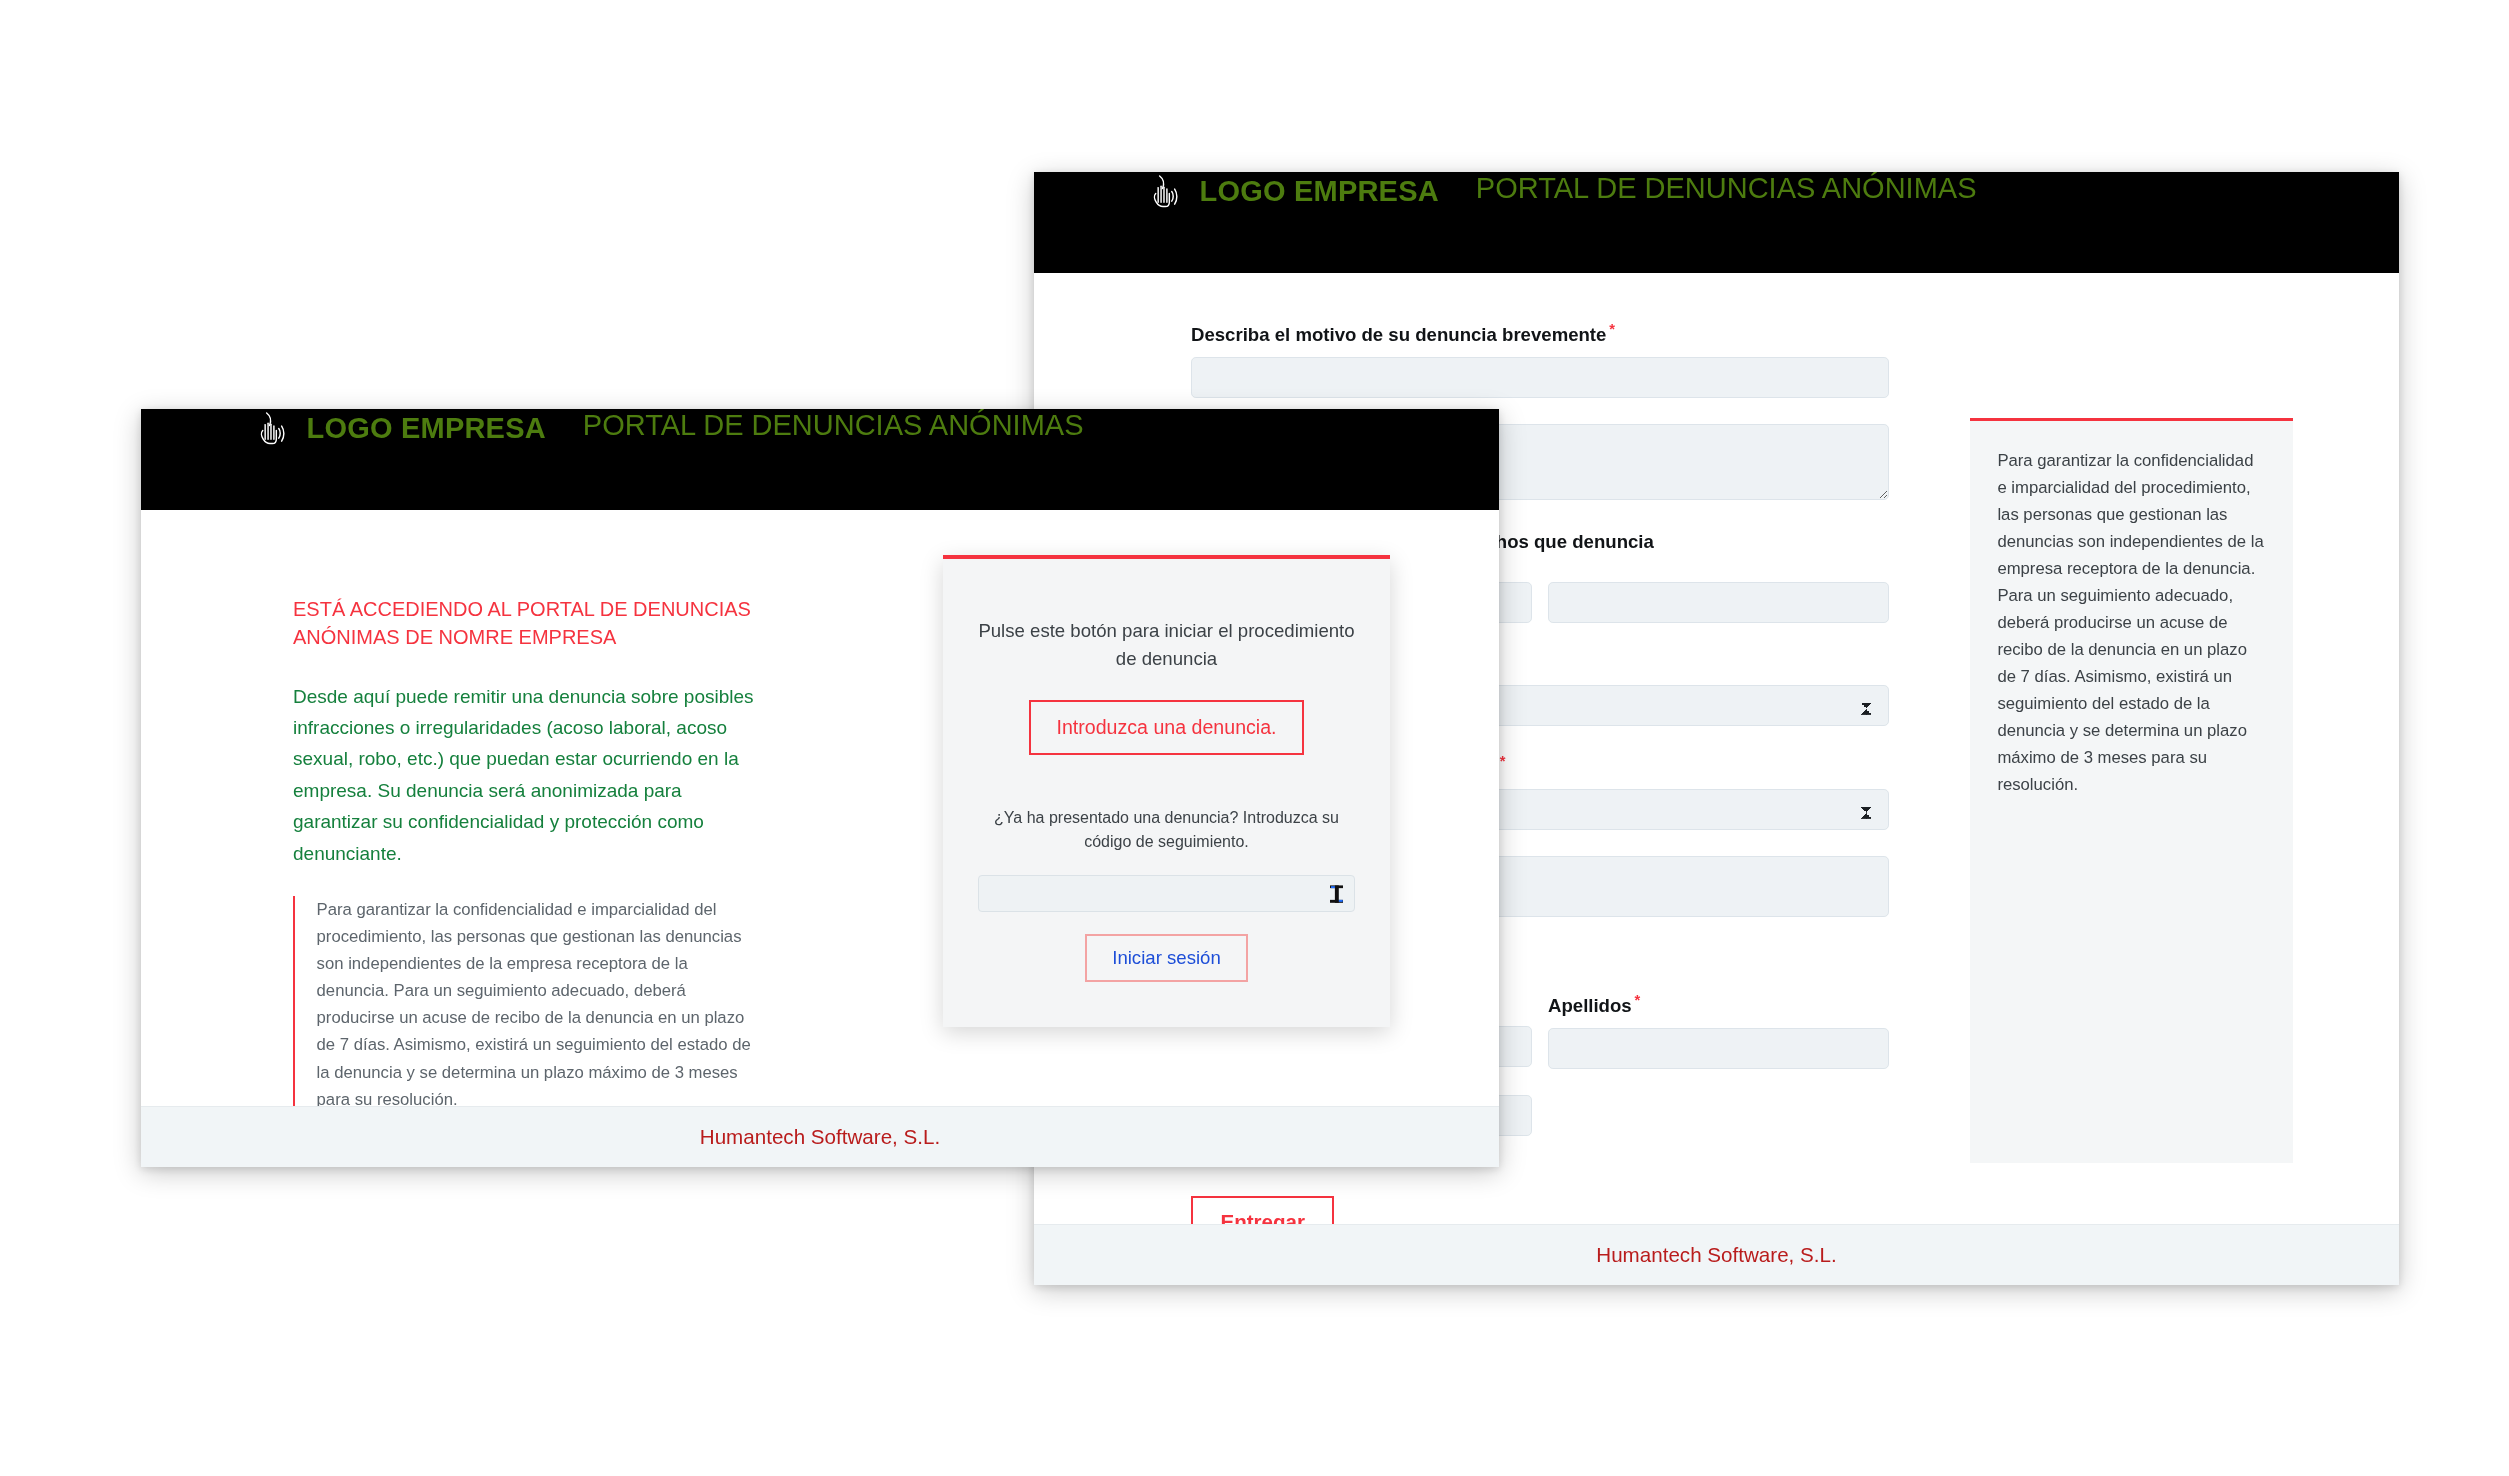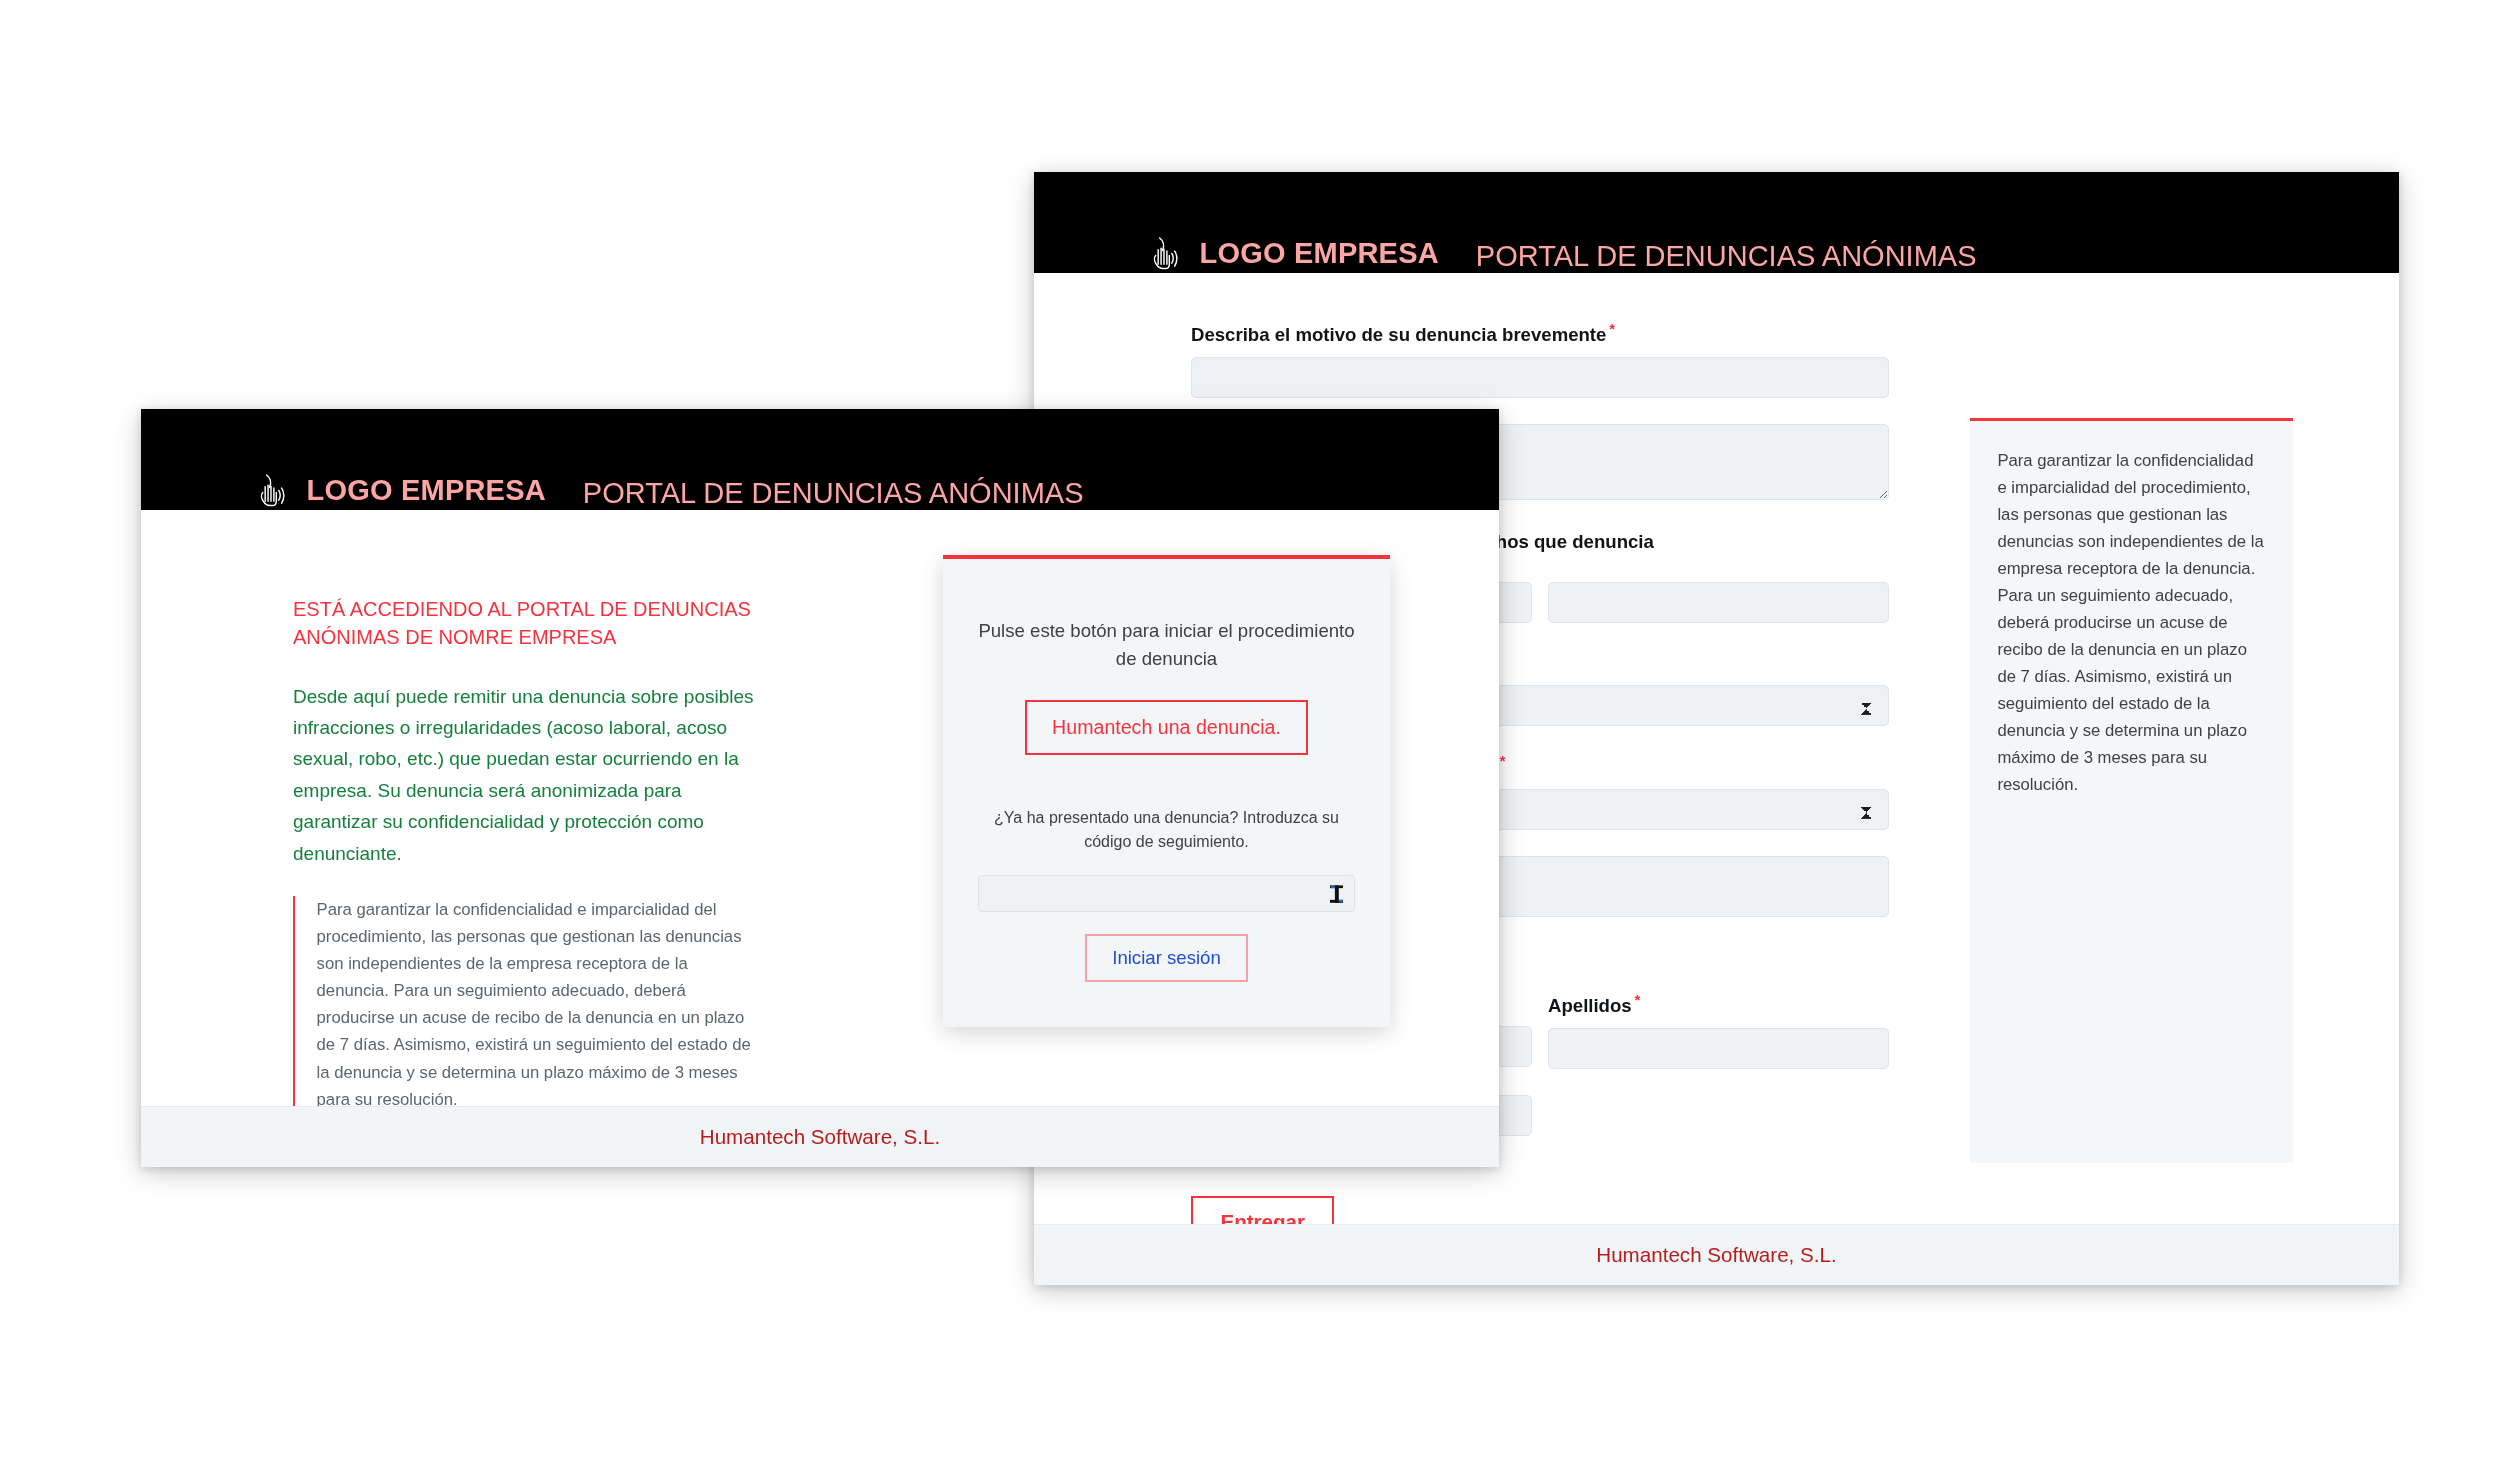--- a/index.html
+++ b/index.html
@@ -18,23 +18,23 @@
 
   
   .window {
     position: absolute;
     background: #ffffff;
     box-shadow: 0 5.9px 25.5px rgba(0,0,0,0.22), 0 2px 7.8px rgba(0,0,0,0.12);
     overflow: hidden;
   }
   .topbar {
     background: #000000;
-    color: #fca5a5;
+    color: #4d7c0f;
     display: flex;
-    align-items: flex-end;
+    align-items: flex-start;
     box-sizing: border-box;
   }
   .brand {
     display: flex;
     align-items: center;
   }
   .logo-mark {
     display: inline-block;
     line-height: 0;
   }
@@ -463,21 +463,21 @@
   </div>
 
   <div class="footer">
     <span>Humantech Software, S.L.</span>
   </div>
 </div>
 
 <div id="login-card">
   <p class="prompt">Pulse este botón para iniciar el procedimiento de denuncia</p>
 
-  <button class="btn-outline">Humantech una denuncia.</button>
+  <button class="btn-outline">Introduzca una denuncia.</button>
 
   <p class="prompt2">¿Ya ha presentado una denuncia? Introduzca su código de seguimiento.</p>
 
   <div class="code-input-wrap">
     <input class="code-input" type="text" value="" style="">
     <span class="ibeam-cursor">
       <svg width="13.7" height="17.6" viewBox="0 0 14 18" aria-hidden="true">
         <rect x="5" y="0" width="4" height="18" fill="#111111"></rect>
         <rect x="0" y="0" width="14" height="3" fill="#111111"></rect>
         <rect x="0" y="15" width="14" height="3" fill="#111111"></rect>

